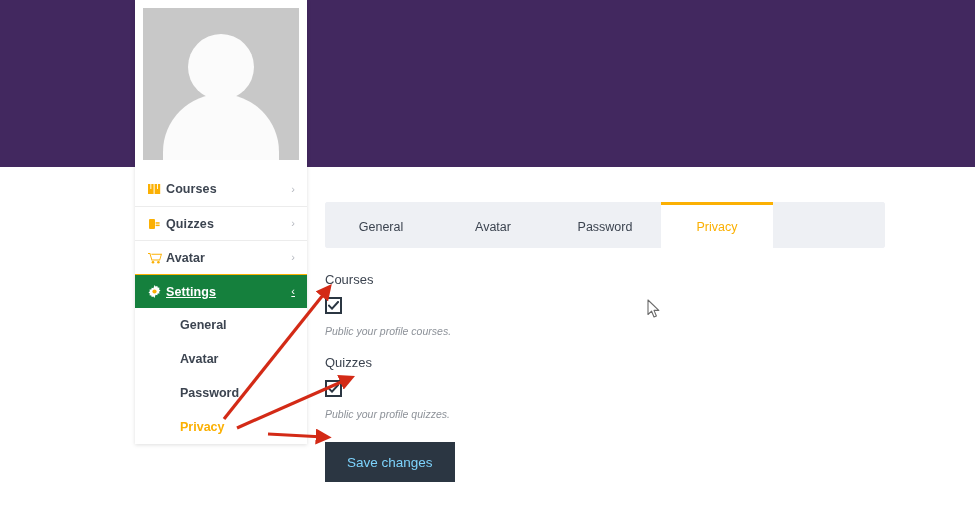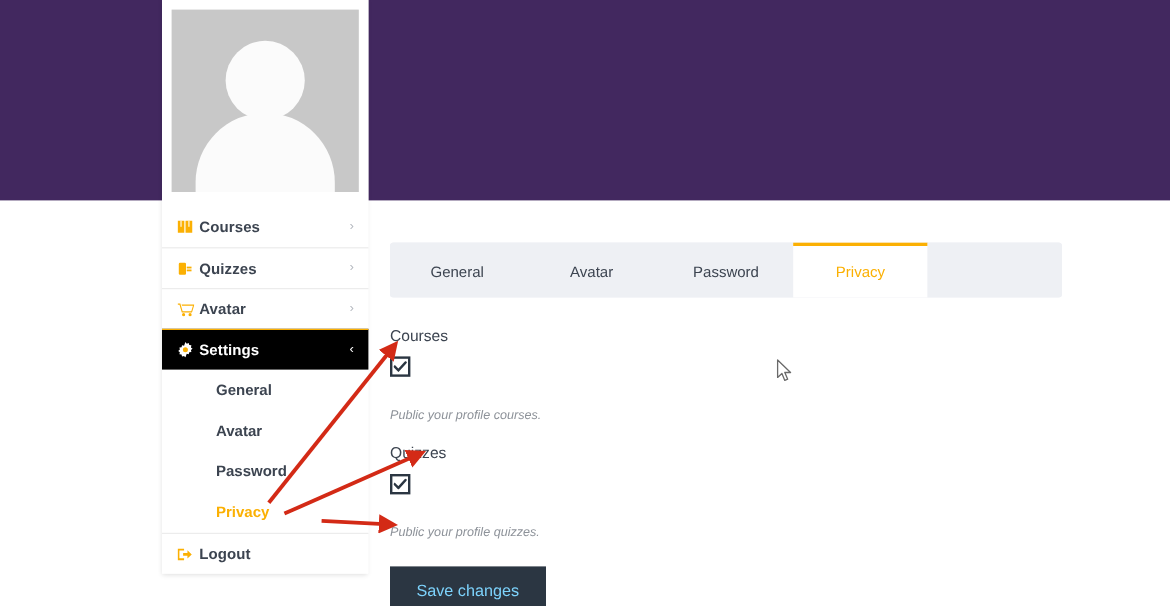--- a/index.html
+++ b/index.html
@@ -103,23 +103,24 @@
   .nav-item .lbl { flex: 1 1 auto; font-weight: 600; letter-spacing: .1px; }
 
   .nav-item .chev {
     flex: 0 0 auto;
     color: #b4b8bf;
     font-size: 11px;
     line-height: 1;
   }
 
   .nav-item.active {
-    background: #000000;
+    background: #15803d;
     color: #ffffff;
     border-top-color: #fbb003;
+    text-decoration: underline;
   }
   .nav-item.active .ico { color: #ffffff; }
   .nav-item.active .chev { color: #ffffff; }
 
   .sub-item {
     display: flex;
     align-items: center;
     height: 34px;
     padding-left: 45px;
     font-size: 12.5px;
@@ -186,21 +187,21 @@
     align-items: center;
     justify-content: center;
     cursor: pointer;
   }
   .checkbox svg { display: block; }
 
   .hint {
     font-size: 10.5px;
     font-style: italic;
     color: #8d9299;
-    margin-top: 26px;
+    margin-top: 11px;
   }
 
   .gap { height: 18px; }
 
   .save-btn {
     margin-top: 22px;
     display: inline-flex;
     align-items: center;
     justify-content: center;
     height: 40px;
@@ -297,29 +298,20 @@
       <div class="sub-item">
         <span>Avatar</span>
       </div>
       <div class="sub-item">
         <span>Password</span>
       </div>
       <div class="sub-item current">
         <span>Privacy</span>
       </div>
 
-      <div class="nav-item logout">
-        <span class="ico">
-          <svg width="13" height="12" viewBox="0 0 13 12">
-            <path fill="currentColor" d="M0 1.2h5.4v1.5H1.5v6.6h3.9v1.5H0z"></path>
-            <path fill="currentColor" d="M8.2 2.6l3.6 3.4-3.6 3.4V7.1H4.6V4.9h3.6z"></path>
-          </svg>
-        </span>
-        <span class="lbl">Logout</span>
-      </div>
 
     </div>
   </div>
 
   <div class="main">
 
     <div class="tabs">
       <div class="tab">
         <span>General</span>
       </div>

